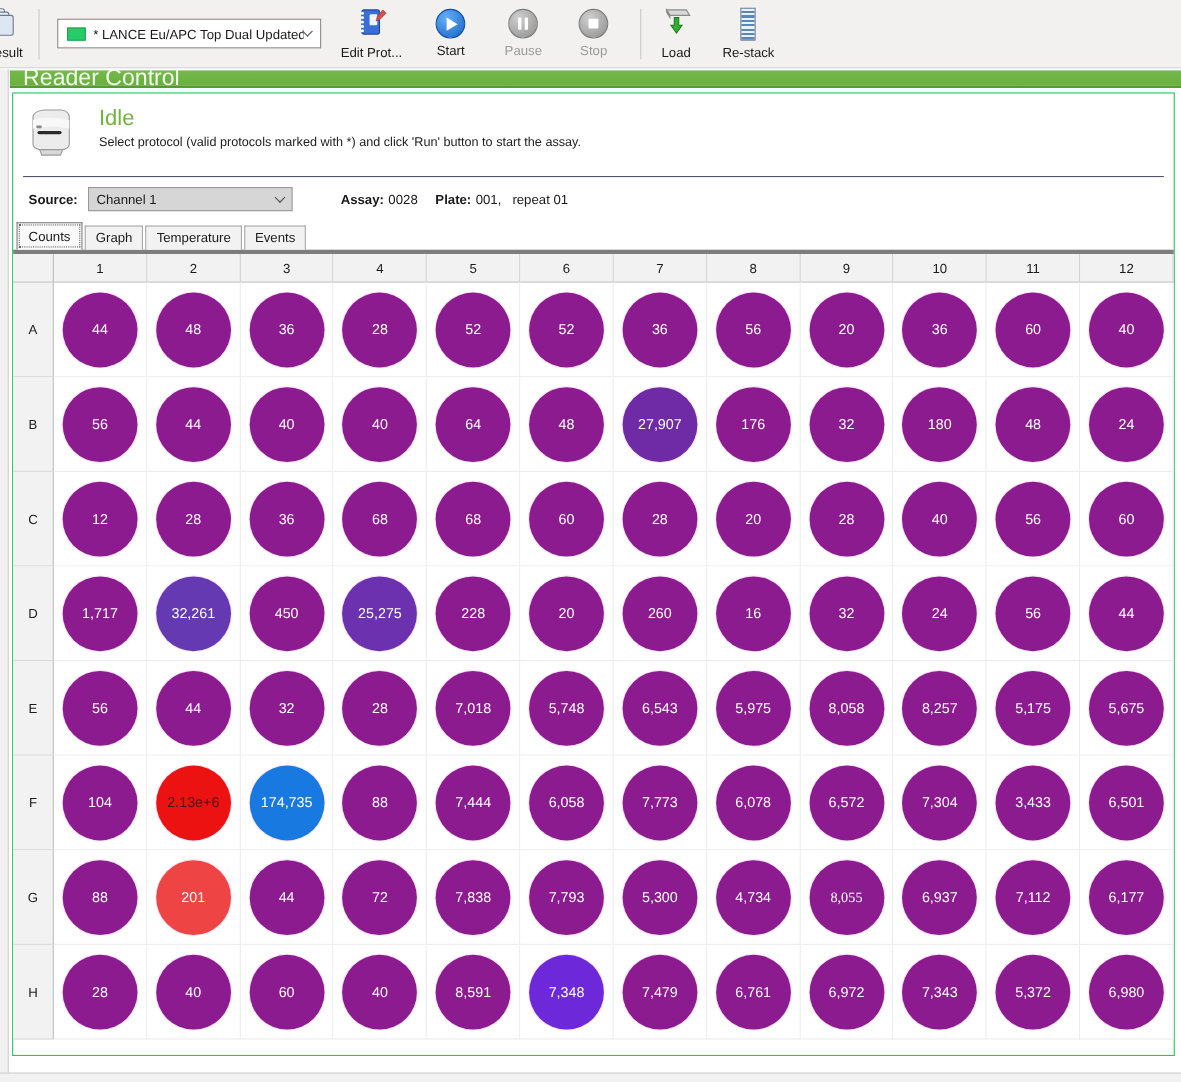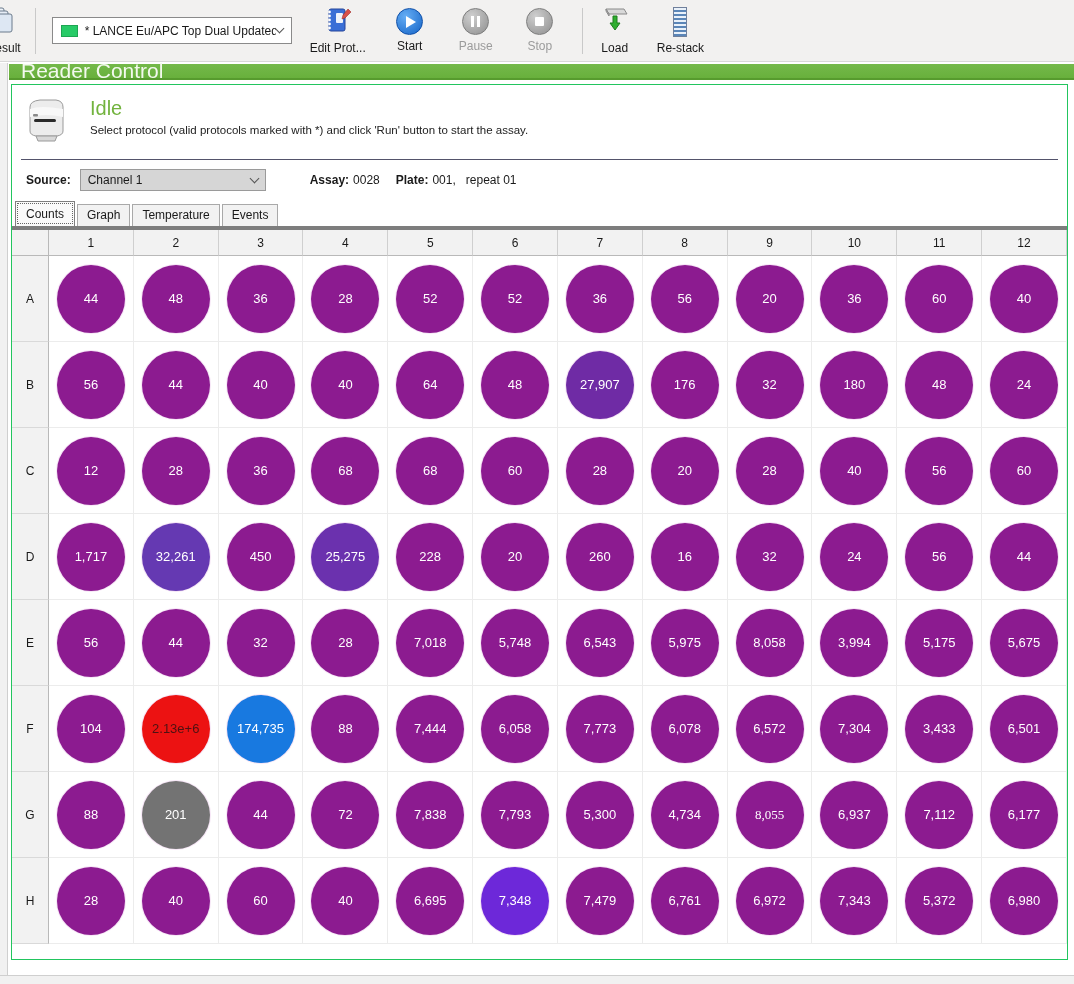--- a/index.html
+++ b/index.html
@@ -412,21 +412,21 @@
             <div class="cell">
               <div class="well" style="background: rgb(140, 27, 144);">6,543</div>
             </div>
             <div class="cell">
               <div class="well" style="background: rgb(140, 27, 144);">5,975</div>
             </div>
             <div class="cell">
               <div class="well" style="background: rgb(140, 27, 144);">8,058</div>
             </div>
             <div class="cell">
-              <div class="well" style="background: rgb(140, 27, 144);">3,994</div>
+              <div class="well" style="background: rgb(140, 27, 144);">8,257</div>
             </div>
             <div class="cell">
               <div class="well" style="background: rgb(140, 27, 144);">5,175</div>
             </div>
             <div class="cell">
               <div class="well" style="background: rgb(140, 27, 144);">5,675</div>
             </div>
           </div>
           <div class="p-row">
             <div class="row-h">F</div>
@@ -466,21 +466,21 @@
             <div class="cell">
               <div class="well" style="background: rgb(140, 27, 144);">6,501</div>
             </div>
           </div>
           <div class="p-row">
             <div class="row-h">G</div>
             <div class="cell">
               <div class="well" style="background: rgb(140, 27, 144);">88</div>
             </div>
             <div class="cell">
-              <div class="well" style="background: #737373;">201</div>
+              <div class="well" style="background: #ef4444;">201</div>
             </div>
             <div class="cell">
               <div class="well" style="background: rgb(140, 27, 144);">44</div>
             </div>
             <div class="cell">
               <div class="well" style="background: rgb(140, 27, 144);">72</div>
             </div>
             <div class="cell">
               <div class="well" style="background: rgb(140, 27, 144);">7,838</div>
             </div>
@@ -514,21 +514,21 @@
             <div class="cell">
               <div class="well" style="background: rgb(140, 27, 144);">40</div>
             </div>
             <div class="cell">
               <div class="well" style="background: rgb(140, 27, 144);">60</div>
             </div>
             <div class="cell">
               <div class="well" style="background: rgb(140, 27, 144);">40</div>
             </div>
             <div class="cell">
-              <div class="well" style="background: rgb(140, 27, 144);">6,695</div>
+              <div class="well" style="background: rgb(140, 27, 144);">8,591</div>
             </div>
             <div class="cell">
               <div class="well" style="background: #6d28d9;">7,348</div>
             </div>
             <div class="cell">
               <div class="well" style="background: rgb(140, 27, 144);">7,479</div>
             </div>
             <div class="cell">
               <div class="well" style="background: rgb(140, 27, 144);">6,761</div>
             </div>

